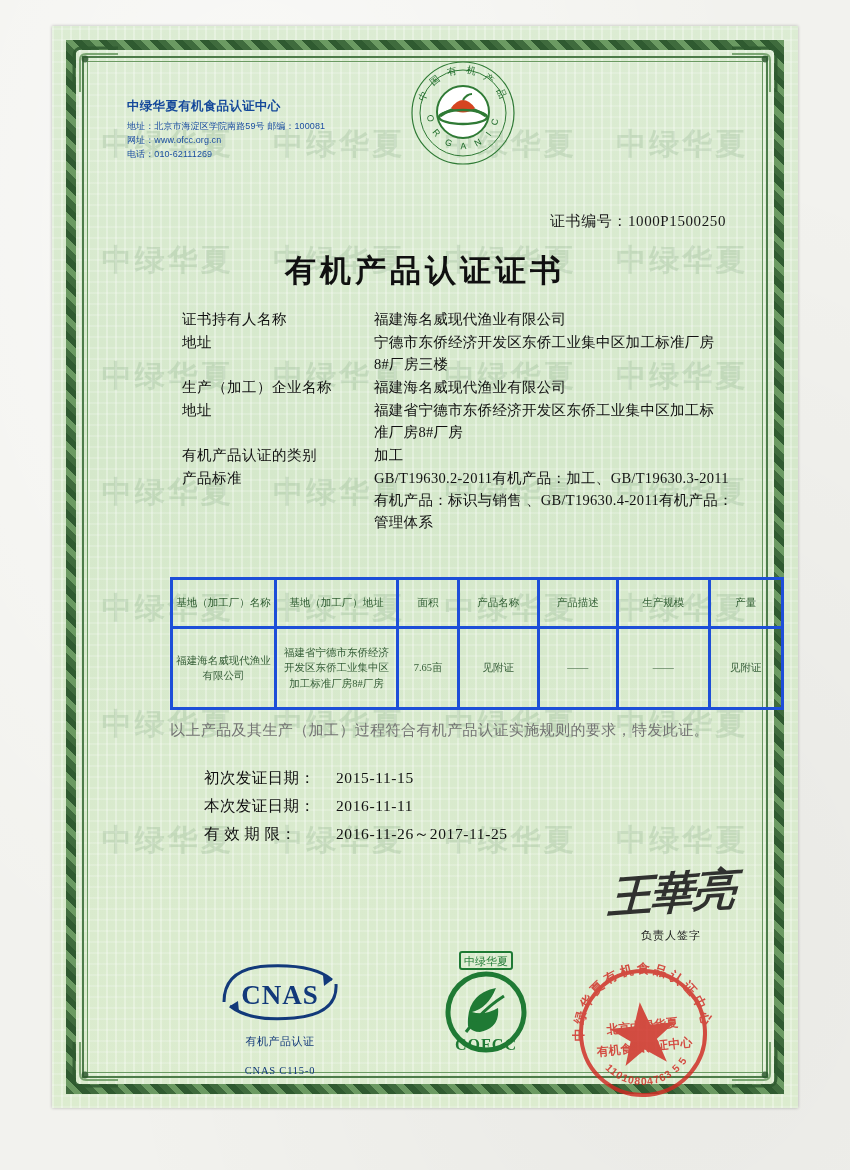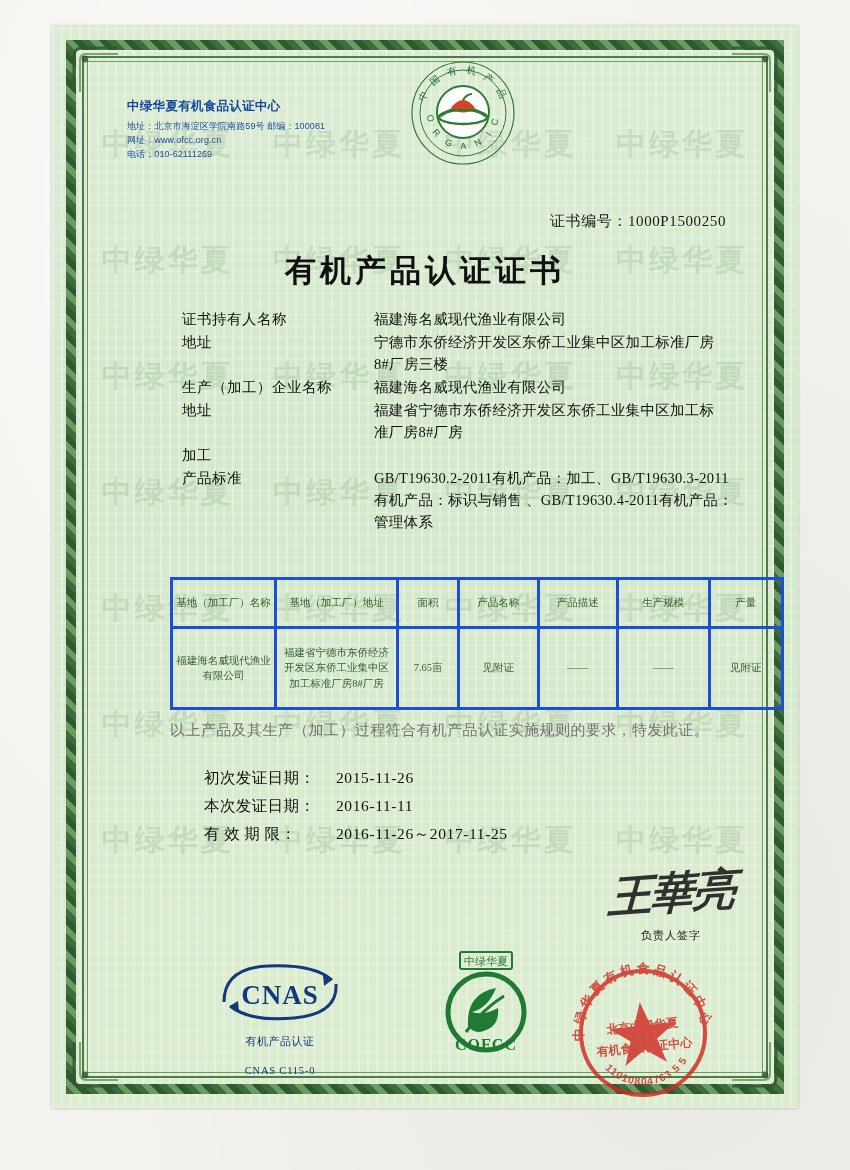--- a/index.html
+++ b/index.html
@@ -418,20 +418,21 @@
           </div>
         </div>
         <div class="field-row">
           <div class="field-label">地址</div>
           <div class="field-value">
             <span class="cont">福建省宁德市东侨经济开发区东侨工业集中区加工标</span>
             <span class="cont">准厂房8#厂房</span>
           </div>
         </div>
         <div class="field-row">
+          <div class="field-label">有机产品认证的类别</div>
           <div class="field-value">
             <span class="cont">加工</span>
           </div>
         </div>
         <div class="field-row">
           <div class="field-label">产品标准</div>
           <div class="field-value">
             <span class="cont">GB/T19630.2-2011有机产品：加工、GB/T19630.3-2011</span>
             <span class="cont">有机产品：标识与销售 、GB/T19630.4-2011有机产品：</span>
             <span class="cont">管理体系</span>
@@ -464,21 +465,21 @@
           </tr>
         </tbody>
       </table>
     </div>
 
     <div id="statement">以上产品及其生产（加工）过程符合有机产品认证实施规则的要求，特发此证。</div>
 
     <div id="dates">
         <div class="date-row">
           <div class="date-label">初次发证日期：</div>
-          <div class="date-value">2015-11-26</div>
+          <div class="date-value">2015-11-15</div>
         </div>
         <div class="date-row">
           <div class="date-label">本次发证日期：</div>
           <div class="date-value">2016-11-11</div>
         </div>
         <div class="date-row">
           <div class="date-label">有 效 期 限：</div>
           <div class="date-value">2016-11-26～2017-11-25</div>
         </div>
       </div>

